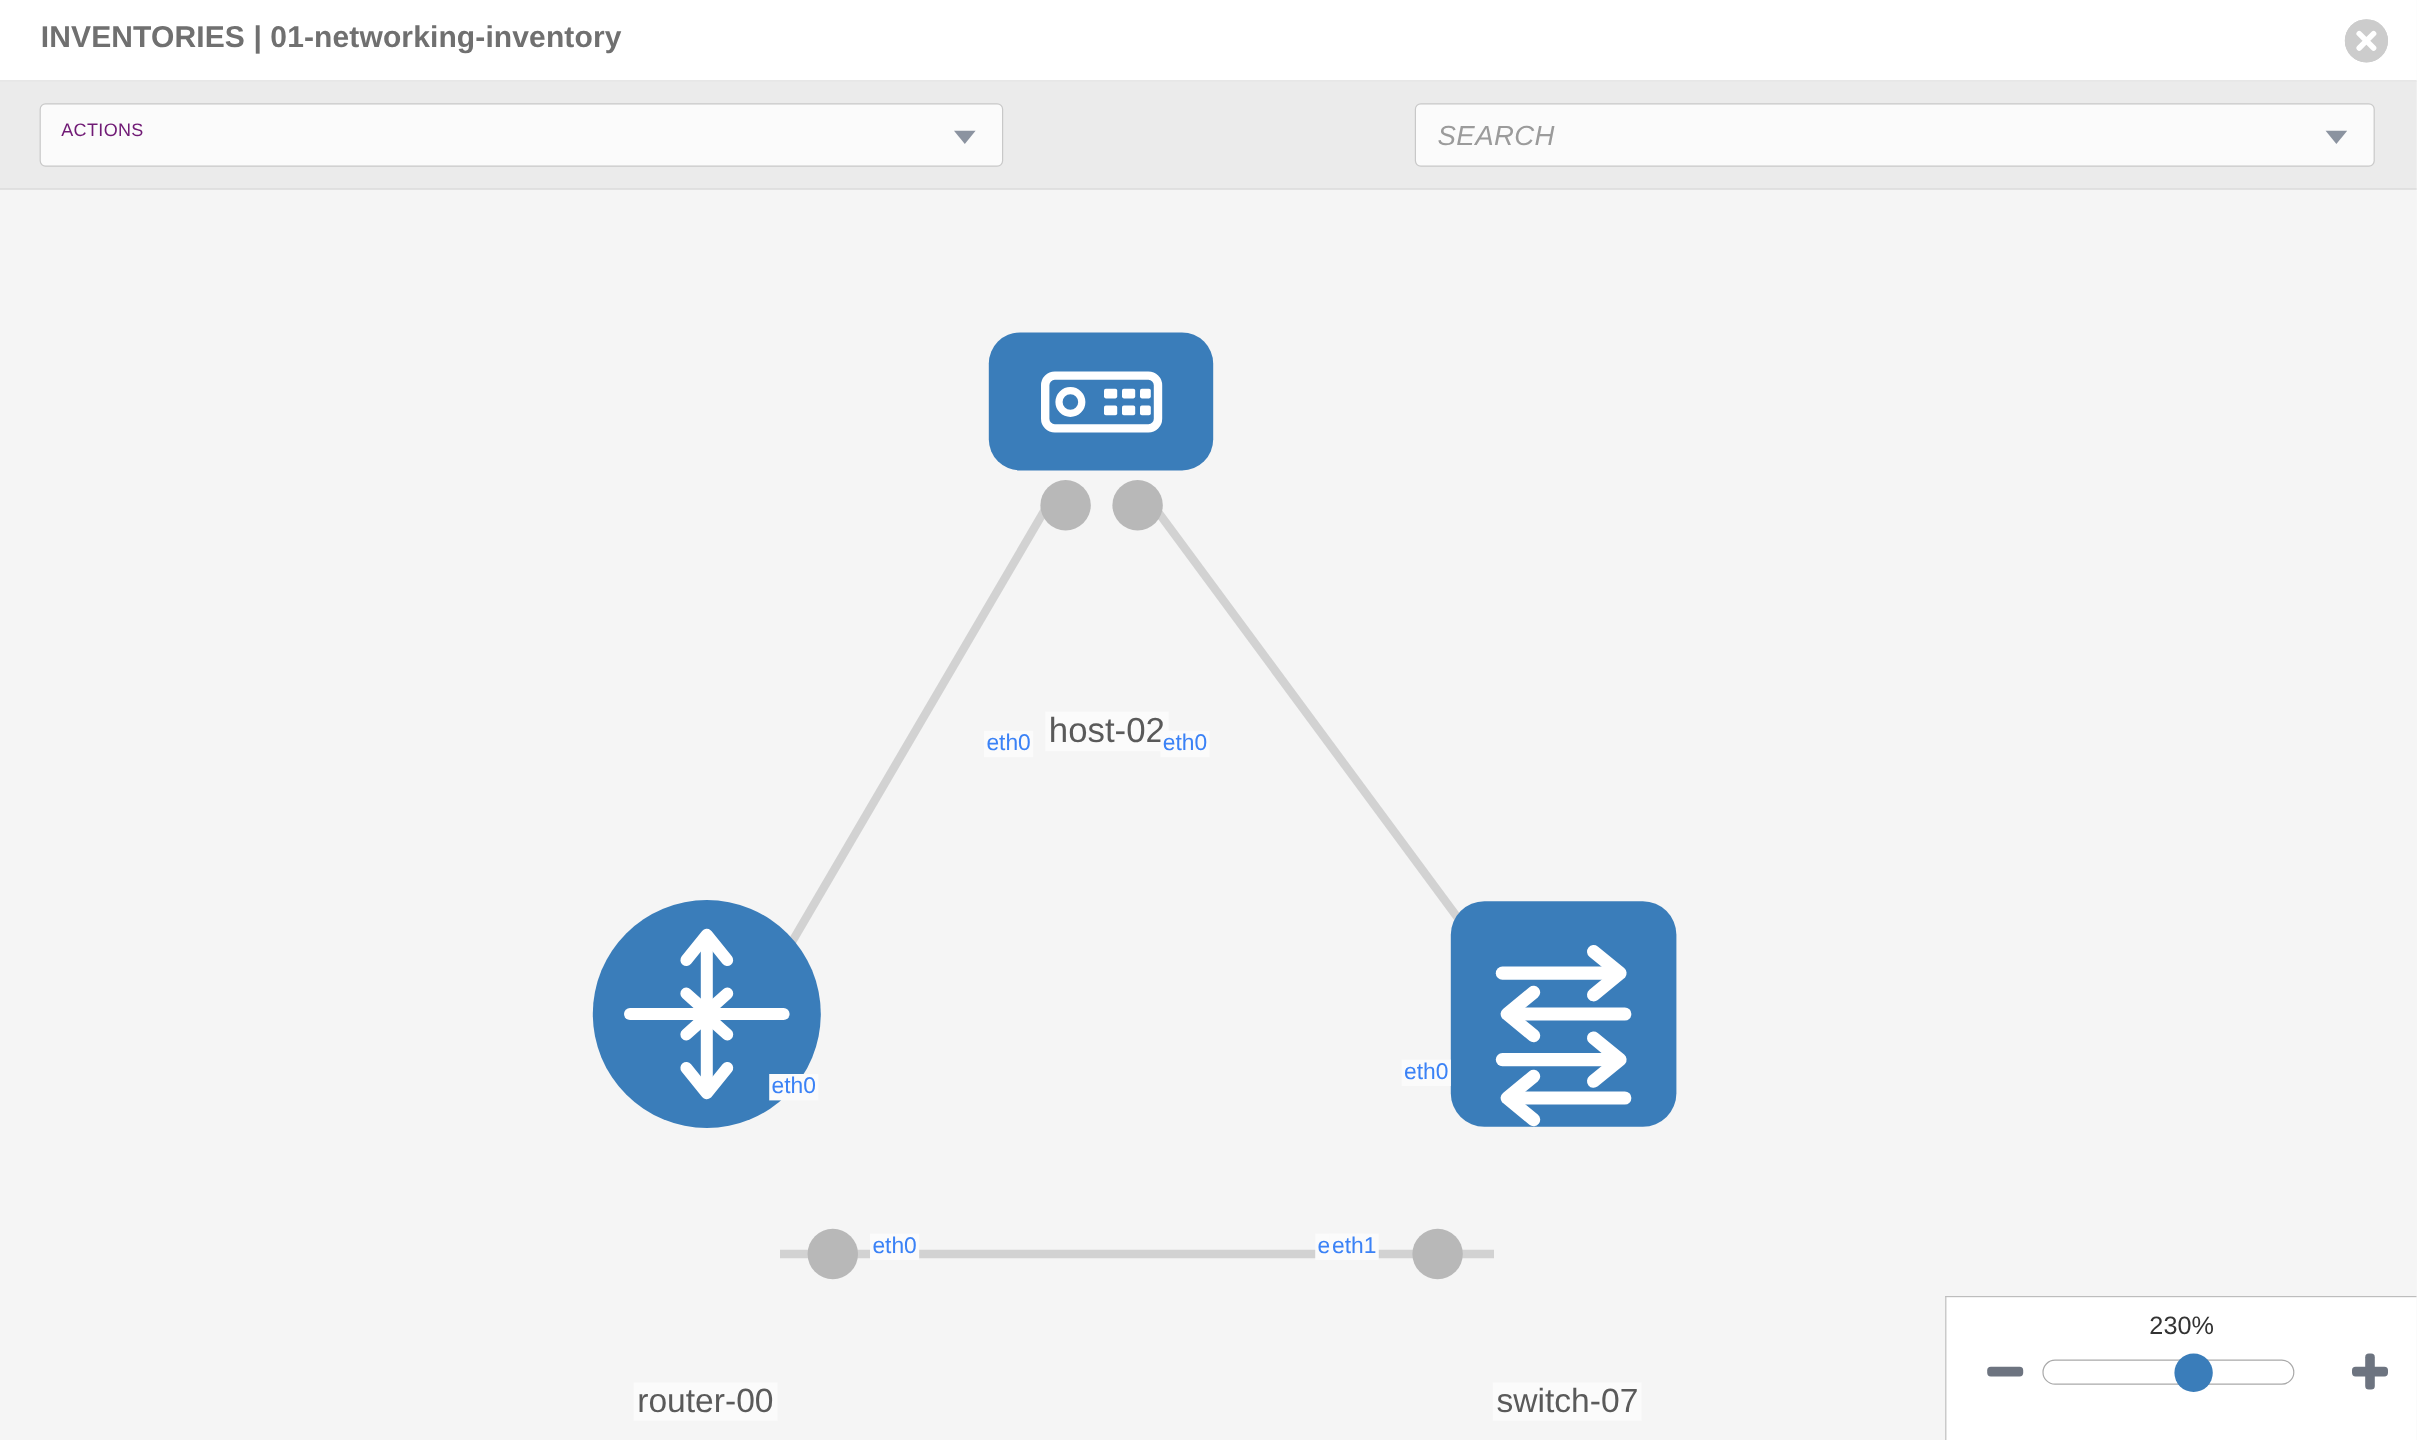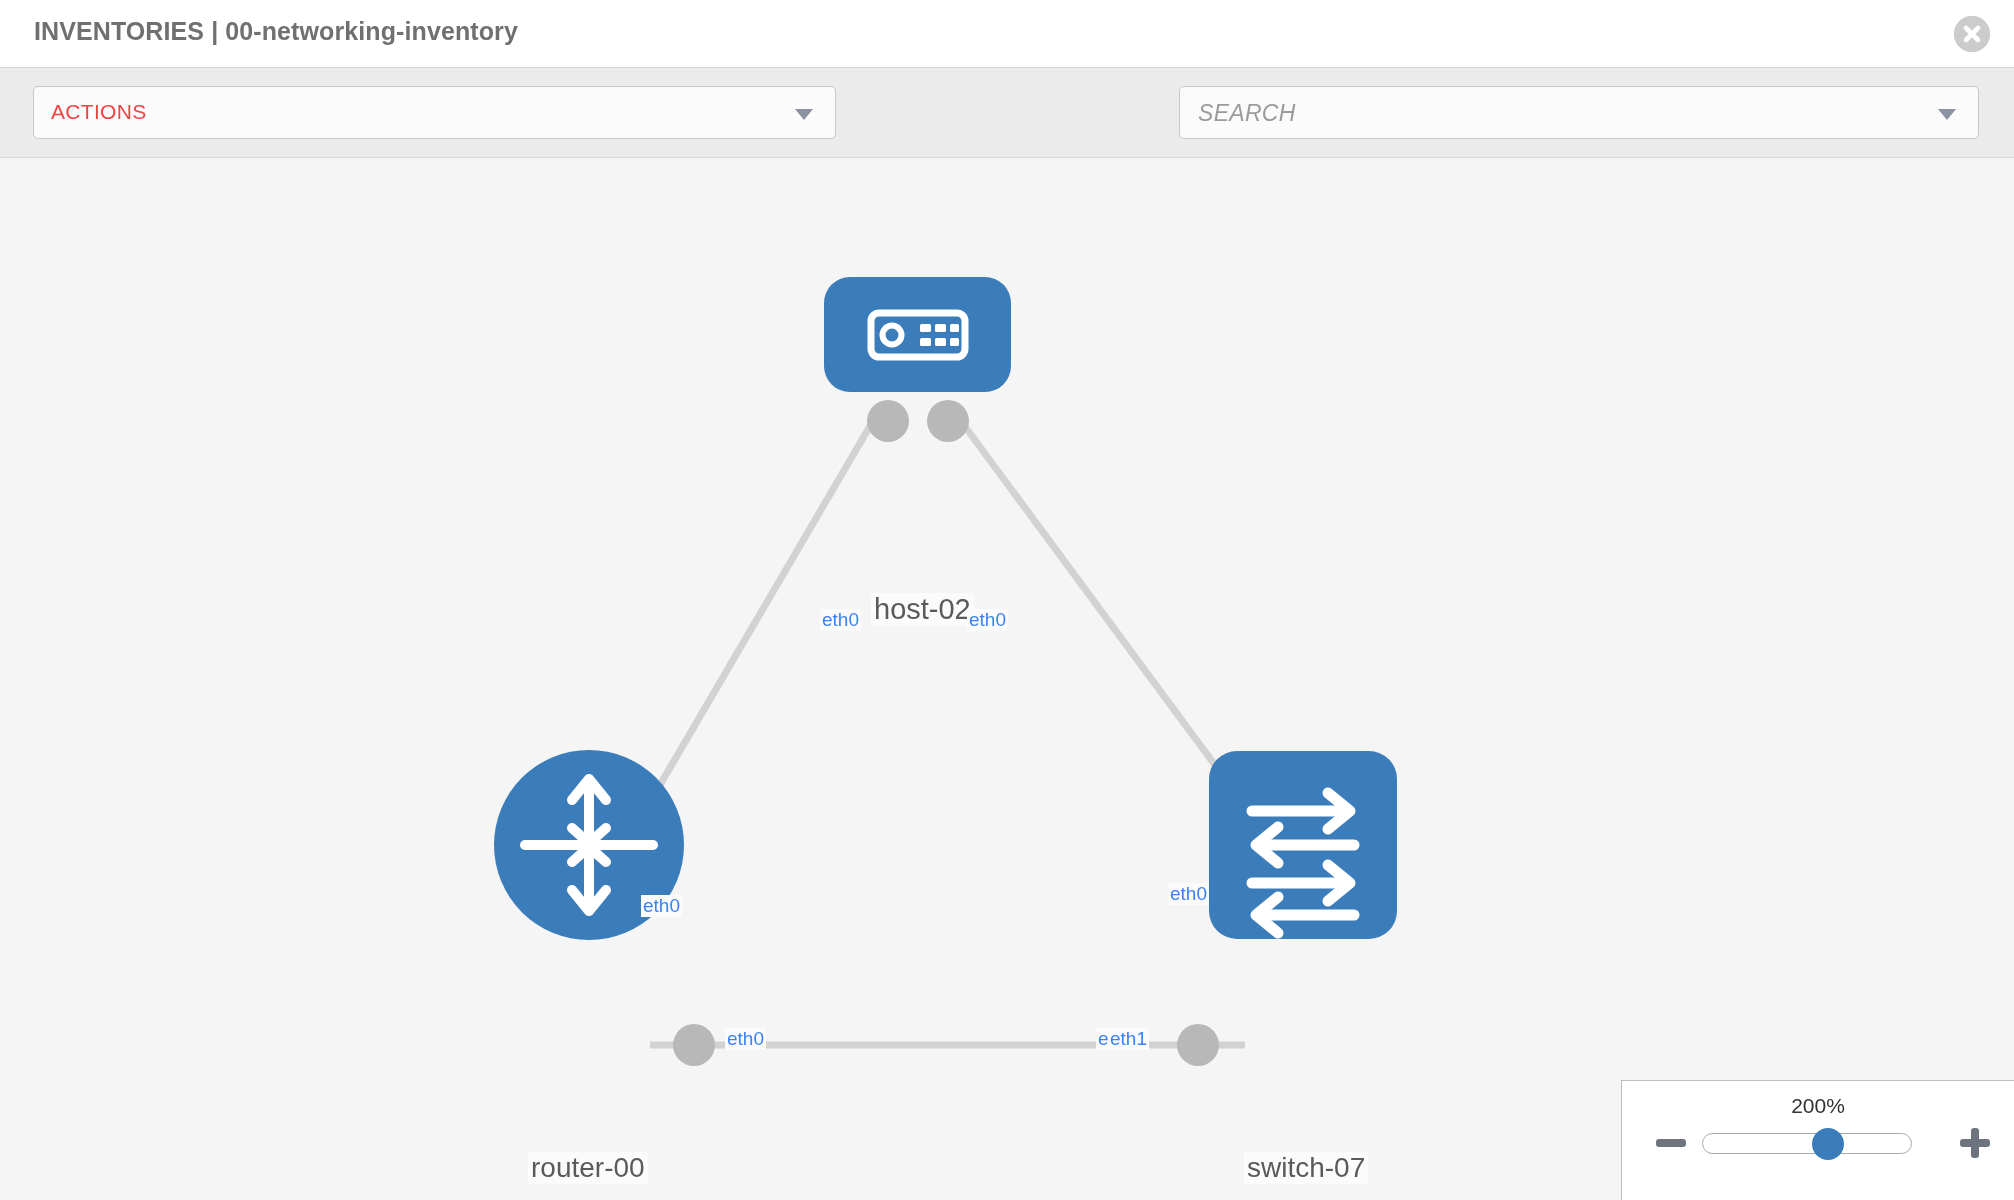--- a/index.html
+++ b/index.html
@@ -66,22 +66,22 @@
     height: 53px;
     background: #fbfbfb;
     border: 1px solid #c8c8c8;
     border-radius: 5px;
     cursor: pointer;
   }
   .actions-label {
     position: absolute;
     left: 17px;
     top: 13px;
-    font-size: 21px;
-    color: #ef4444;
+    font-size: 15px;
+    color: #701a75;
     letter-spacing: 0.3px;
   }
   .caret {
     position: absolute;
     right: 22px;
     top: 22px;
     width: 0; height: 0;
     border-left: 9px solid transparent;
     border-right: 9px solid transparent;
     border-top: 11px solid #8b93a0;
@@ -214,21 +214,21 @@
     background: #3a7dba;
     cursor: pointer;
   }
 </style>
 </head>
 <body>
 
 <div id="app">
 
   <div class="header">
-    <div class="header-title">INVENTORIES | 00-networking-inventory</div>
+    <div class="header-title">INVENTORIES | 01-networking-inventory</div>
     <div class="close-btn">
       <svg width="36" height="36" viewBox="0 0 36 36" aria-hidden="true">
         <circle cx="18" cy="18" r="18" fill="#cccccc"></circle>
         <path d="M12 12 L24 24 M24 12 L12 24" stroke="#ffffff" stroke-width="4.6" stroke-linecap="round"></path>
       </svg>
     </div>
   </div>
 
   <div class="toolbar">
 
@@ -341,21 +341,21 @@
 
     <span class="edge-label" style="left:820px; top:450px;">eth0</span>
     <span class="edge-label" style="left:967px; top:450px;">eth0</span>
     <span class="edge-label" style="left:641px; top:736px;">eth0</span>
     <span class="edge-label" style="left:1168px; top:724px;">eth0</span>
     <span class="edge-label" style="left:725px; top:869px;">eth0</span>
     <span class="edge-label" style="left:1096px; top:869px;">eth0</span>
     <span class="edge-label" style="left:1108px; top:869px;">eth1</span>
 
     <div class="zoom-panel" style="top:921px;">
-      <div class="zoom-value">200%</div>
+      <div class="zoom-value">230%</div>
       <div class="zoom-minus"></div>
       <div class="zoom-track"></div>
       <div class="zoom-thumb" style="left: 190px;"></div>
       <div class="zoom-plus"></div>
     </div>
 
   </div>
 </div>
 
 </body></html>

